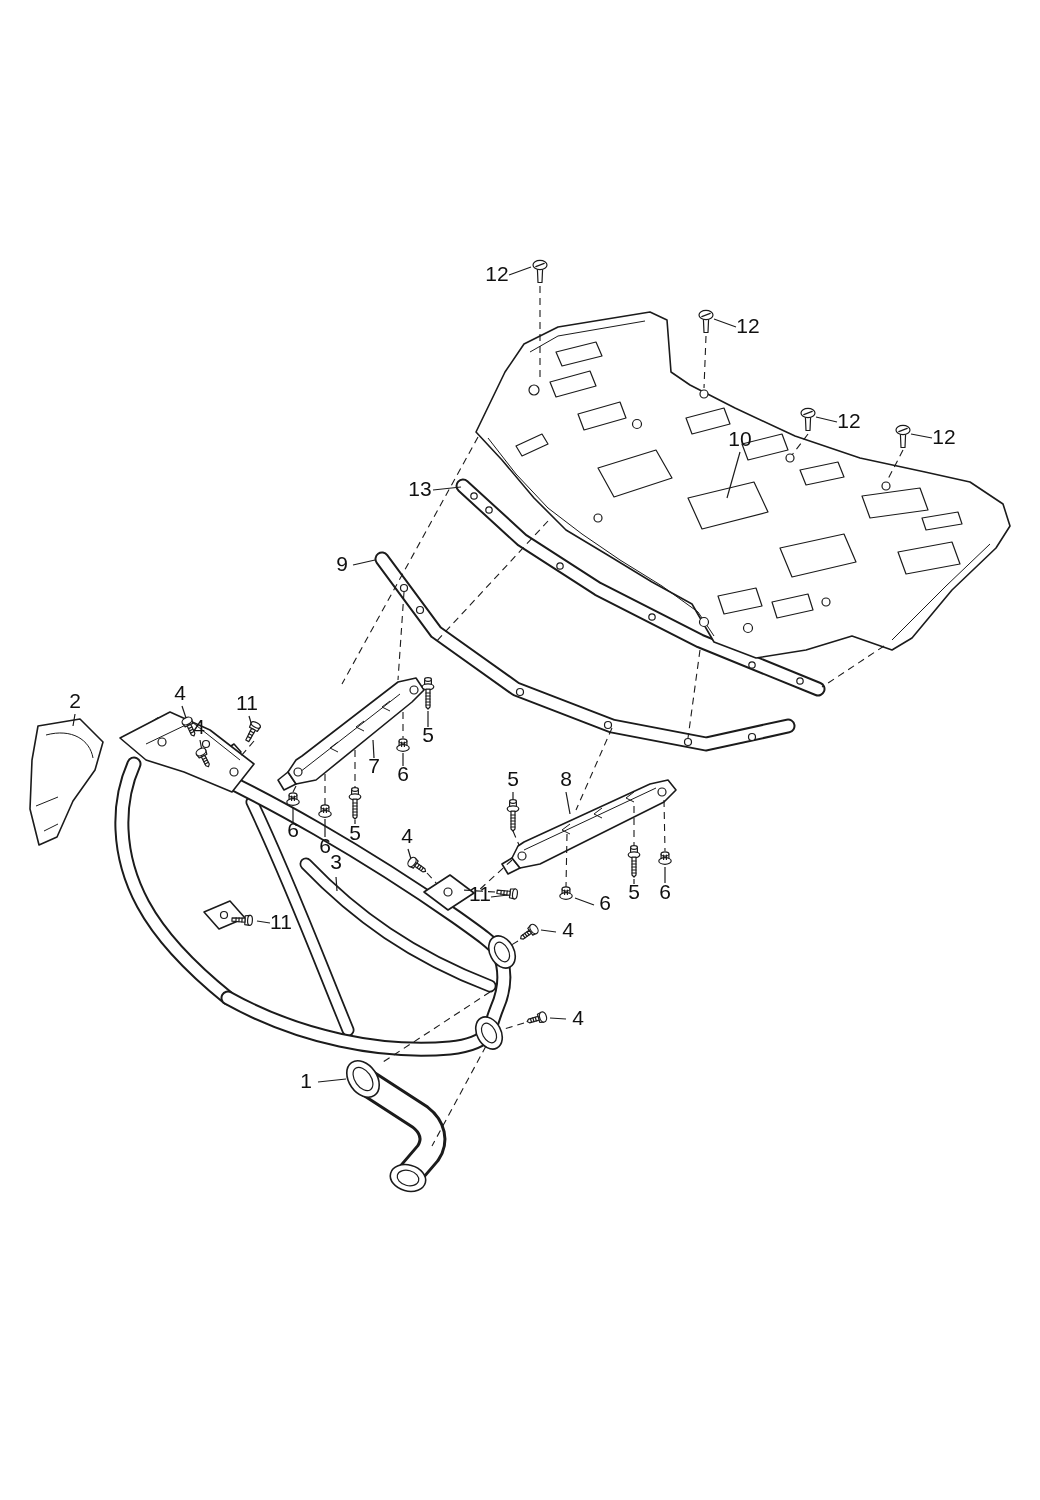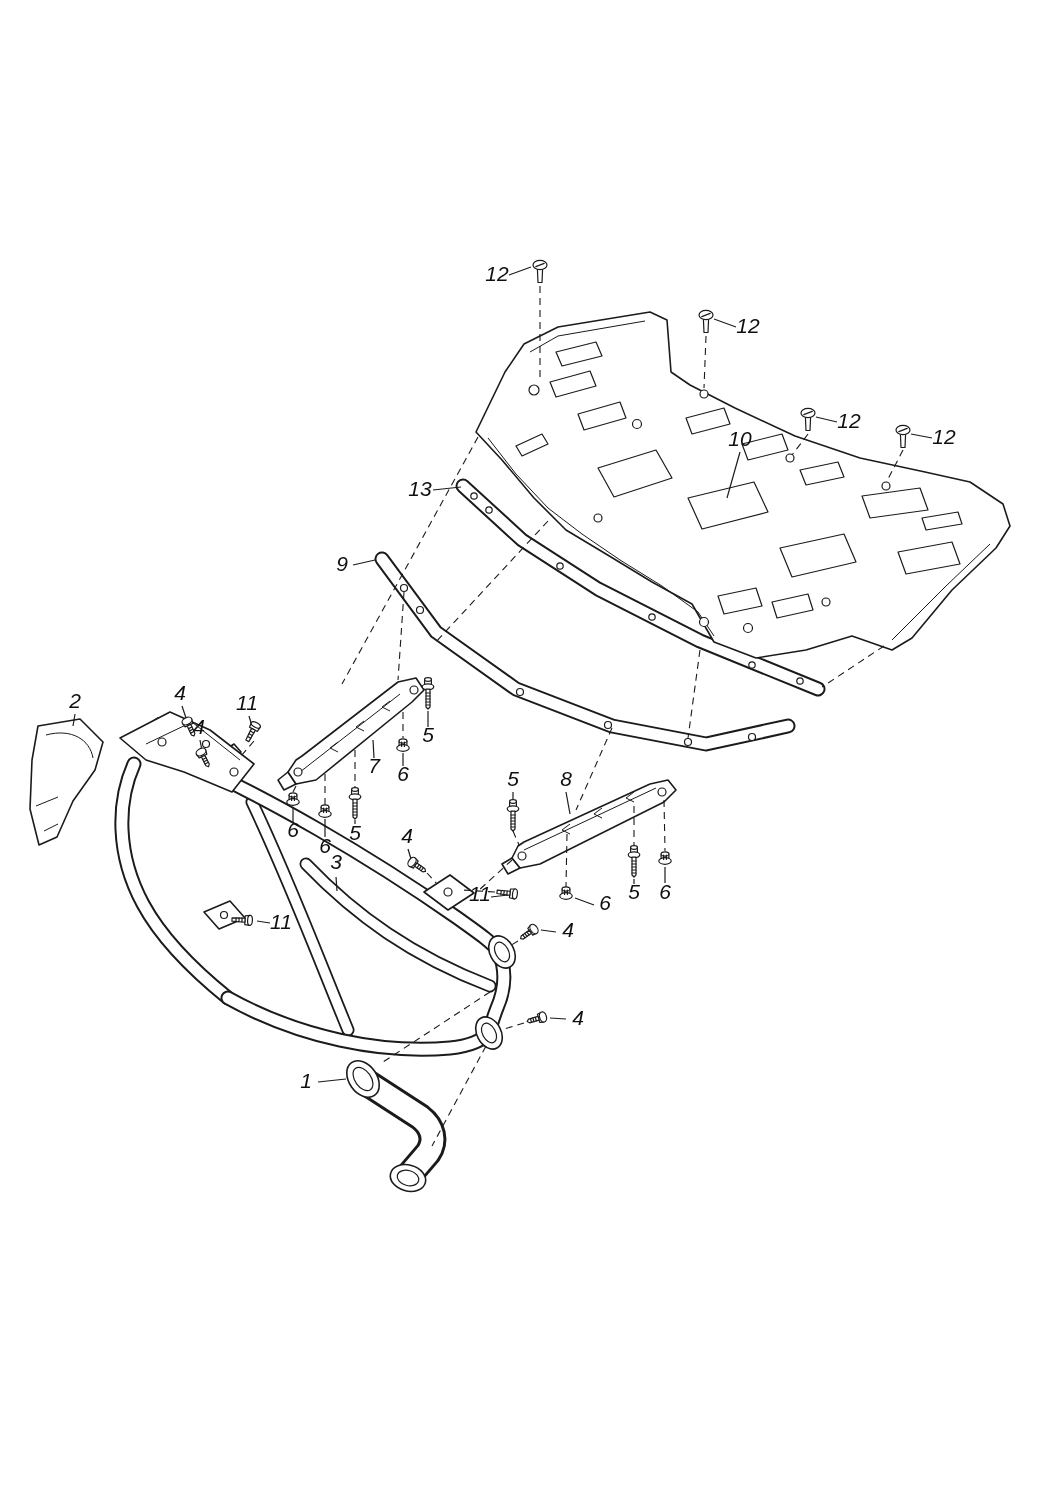--- a/index.html
+++ b/index.html
@@ -1,16 +1,16 @@
 <!DOCTYPE html>
 <html><head>
 <meta charset="utf-8">
 <style>
   html,body { margin:0; padding:0; background:#ffffff; }
-  .page { width:1040px; height:1500px; background:#ffffff; position:relative; overflow:hidden;font-style:italic; }
+  .page { width:1040px; height:1500px; background:#ffffff; position:relative; overflow:hidden; }
   svg { display:block; }
   .part    { fill:#ffffff; stroke:#1b1b1b; stroke-width:1.6; stroke-linejoin:round; }
   .accent  { fill:none; stroke:#1b1b1b; stroke-width:1; stroke-linejoin:round; }
   .hole    { fill:#ffffff; stroke:#1b1b1b; stroke-width:1.2; stroke-linejoin:round; }
   .railO   { fill:none; stroke:#1b1b1b; stroke-width:15; stroke-linecap:round; stroke-linejoin:round; }
   .railI   { fill:none; stroke:#ffffff; stroke-width:11; stroke-linecap:round; stroke-linejoin:round; }
   .tubeO   { fill:none; stroke:#1b1b1b; stroke-width:15; stroke-linecap:round; }
   .tubeI   { fill:none; stroke:#ffffff; stroke-width:11; stroke-linecap:round; }
   .braceO  { fill:none; stroke:#1b1b1b; stroke-width:13; stroke-linecap:round; }
   .braceI  { fill:none; stroke:#ffffff; stroke-width:9.5; stroke-linecap:round; }

